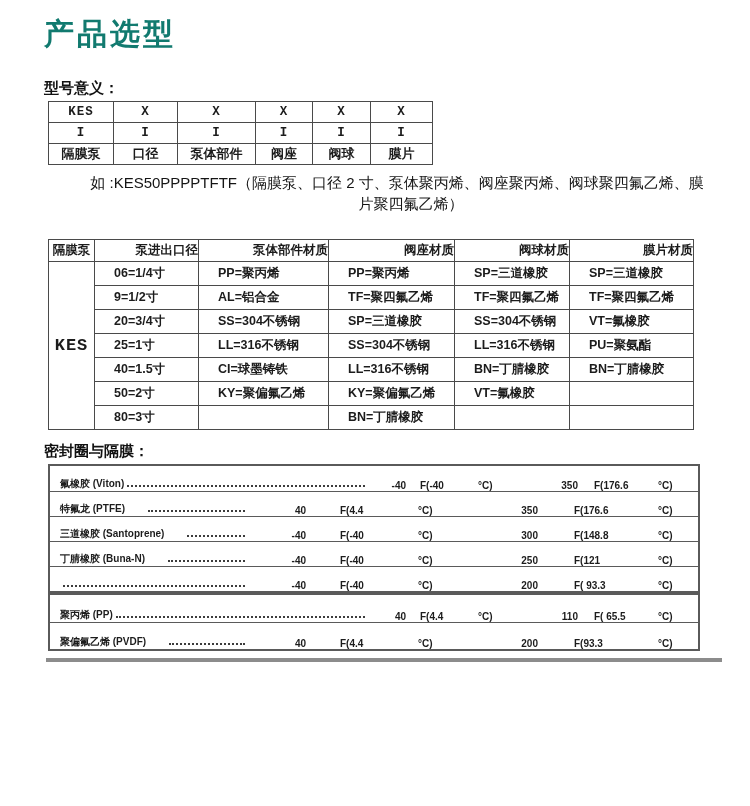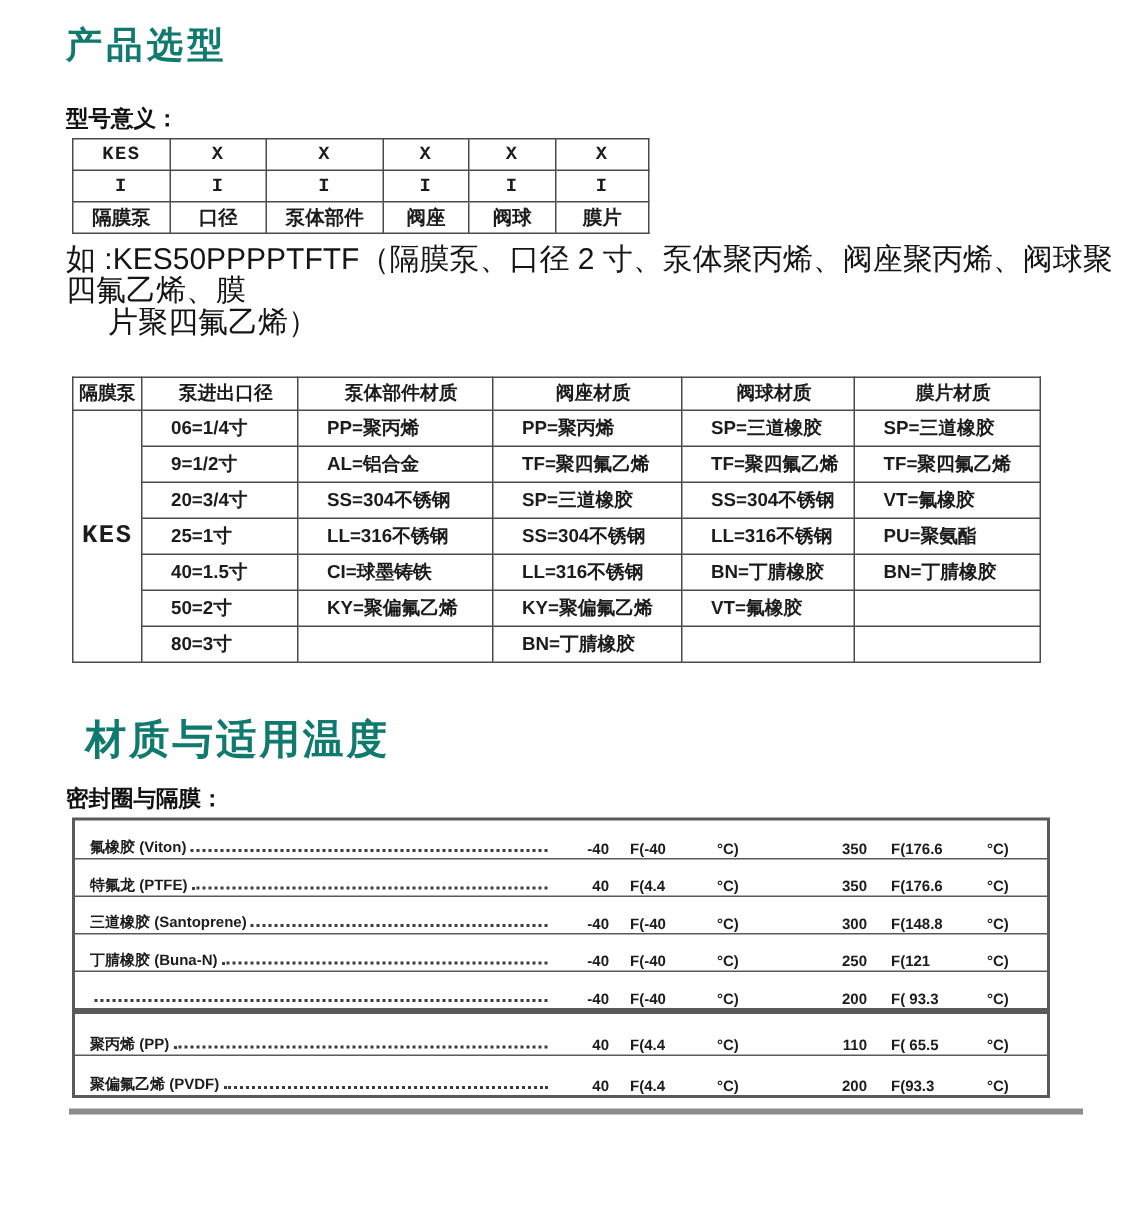--- a/index.html
+++ b/index.html
@@ -1,50 +1,50 @@
 <!DOCTYPE html>
 <html style="--accent: #117a6f; --line: #4a4a4a;"><head>
 <meta charset="utf-8">
 <style>
   :root { --accent:#117a6f; --ink:#1c1c1c; --line:#4a4a4a; }
   * { margin:0; padding:0; box-sizing:border-box; }
   body { background:#ffffff; font-family:"Liberation Sans", sans-serif; color:var(--ink); }
   .page { position:relative; width:750px; height:806px; background:#fff; overflow:hidden; }
 
-  h1.doc-title { margin:14px 0 16px 44px; font-size:24px; font-weight:bold; color:var(--accent); letter-spacing:3px; }
+  h1.doc-title { margin:14px 0 16px 44px; font-size:30px; font-weight:bold; color:var(--accent); letter-spacing:3px; }
   h2.doc-title { margin:33px 0 0 57px; font-size:27px; font-weight:bold; color:var(--accent); letter-spacing:2px; }
 
   .small-label { margin:24px 0 3px 44px; font-size:15px; font-weight:bold; color:#111; }
   .small-label.mt2 { margin-top:12px; }
   .small-label.mt3 { margin-top:38px; }
 
   table { border-collapse:collapse; table-layout:fixed; }
   td, th { border:1.4px solid var(--line); overflow:hidden; white-space:nowrap; }
 
   
   table.t1 { margin-left:48px; width:384px; }
   table.t1 td { height:21px; text-align:center; font-size:13px; font-weight:600; }
   table.t1 tr.code td { letter-spacing:1px; font-family:"Liberation Mono", monospace; font-size:12.5px; }
   table.t1 tr.names td { font-weight:bold; font-size:13px; }
 
-  .example { margin:7px 0 0 44px; font-size:20px; line-height:21px; color:#151515; }
+  .example { margin:7px 0 0 44px; font-size:15px; line-height:21px; color:#151515;text-align:center; }
   .example .line2 { padding-left:28px; }
 
   
   table.t2 { margin:25px 0 0 48px; width:645px; }
-  table.t2 th { height:22px; font-size:12.5px; font-weight:bold; text-align:center; padding-left:8px; }
+  table.t2 th { height:22px; font-size:12.5px; font-weight:bold; text-align:right; padding-left:8px; }
   table.t2 th.c0 { text-align:center; padding-left:0; }
   table.t2 td { height:24px; font-size:12.5px; font-weight:600; padding-left:19px; }
   table.t2 td.kes { text-align:center; padding-left:0; font-size:17px; font-weight:bold; letter-spacing:1px;
                     font-family:"Liberation Mono", monospace; }
 
   
   .tbox { margin-left:48px; width:652px; border:2px solid #5a5a5a; }
   .trow { display:flex; align-items:flex-end; height:25px; padding:0 10px; font-size:10px; font-weight:600; }
-  .trow + .trow { border-top:1.6px solid #5a5a5a; }
+  .trow + .trow { border-top:1.6px solid #5a5a5a;gap:20px; }
   .tbox.fluid .trow { height:27px; }
   .tname { white-space:nowrap; }
   .leader { flex:1; height:0; border-bottom:2px dotted #3c3c3c; margin:0 1px 4px 3px; align-self:flex-end; }
   .c { white-space:nowrap; }
   .c.minf { width:40px; text-align:right; }
   .c.minp { width:58px; margin-left:14px; }
   .c.minu { width:34px; }
   .c.maxf { width:42px; text-align:right; margin-left:24px; }
   .c.maxp { width:64px; margin-left:16px; }
   .c.maxu { width:30px; }
@@ -166,21 +166,20 @@
     <tr>
       <td>80=3寸</td>
       <td></td>
       <td>BN=丁腈橡胶</td>
       <td></td>
       <td></td>
     </tr>
   </tbody>
     </table>
 
-  <h2 class="doc-title">材质与适用温度</h2>
 
   <div class="small-label mt2">密封圈与隔膜：</div>
 
   <div class="tbox">
     <div class="trow">
       <span class="tname">氟橡胶  (Viton)</span>
       <span class="leader"></span>
       <span class="c minf">-40</span>
       <span class="c minp">F(-40</span>
       <span class="c minu">°C)</span>

